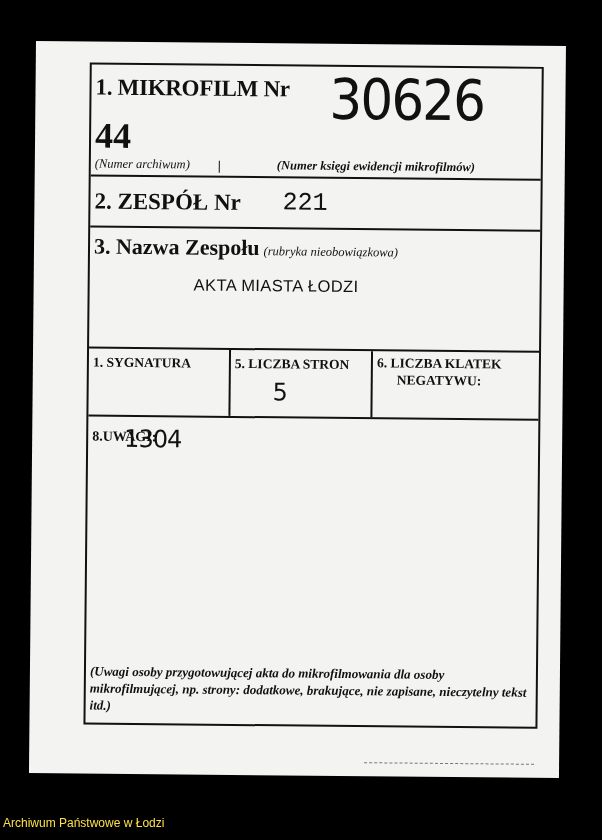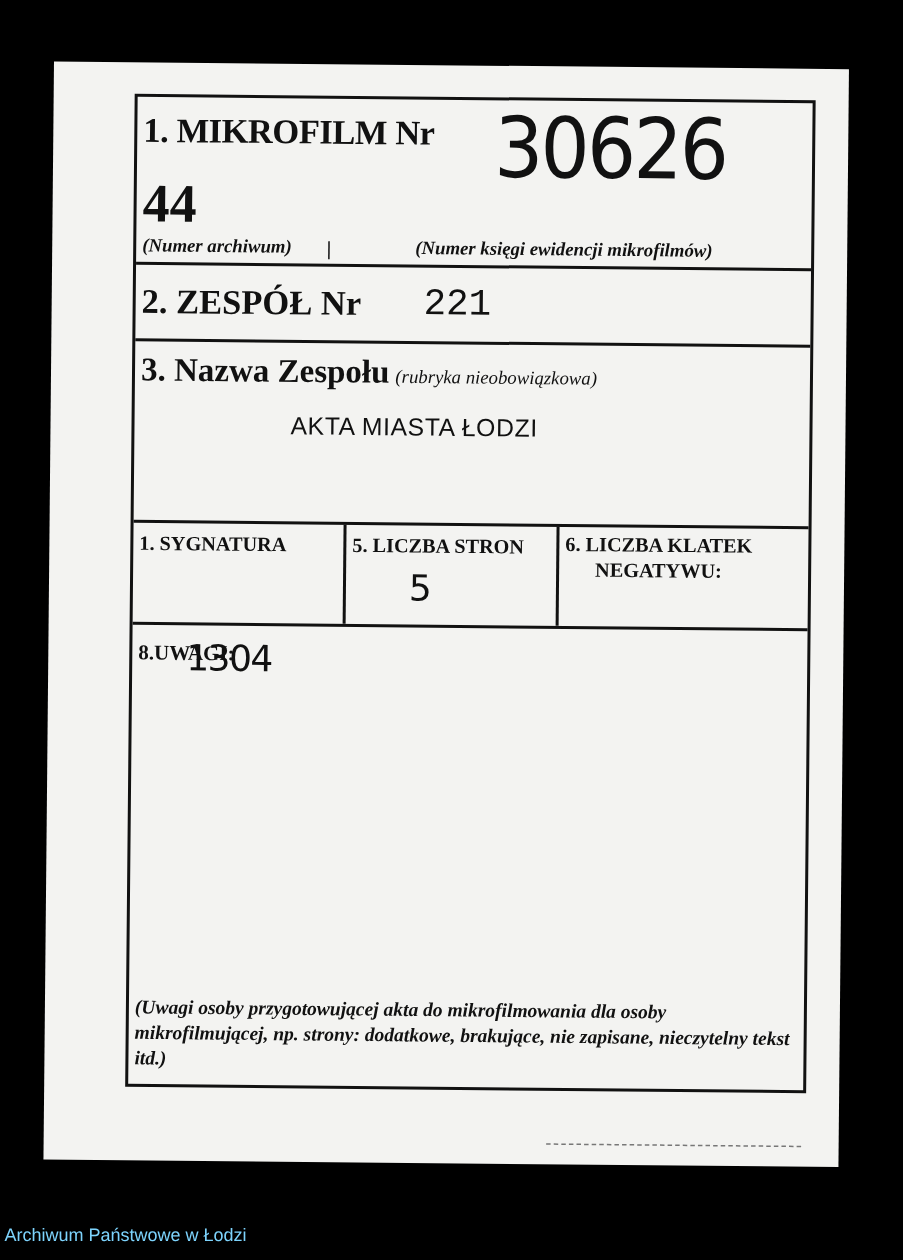--- a/index.html
+++ b/index.html
@@ -53,21 +53,21 @@
   .r1 .hand {
     position: absolute; left: 238px; top: 0px;
     font-family: "DejaVu Sans", sans-serif;
     font-size: 56px; letter-spacing: -2px;
     transform: scaleX(0.92);
     transform-origin: 0 0;
     font-weight: normal;
   }
   .r1 .cap1 {
     position: absolute; left: 4px; top: 92px;
-    font-style: italic; font-weight: bold; font-size: 12.5px;
+    font-style: italic; font-weight: normal; font-size: 12.5px;
   }
   .r1 .tick {
     position: absolute; left: 128px; top: 95px;
     width: 1px; height: 12px; background: #111;
   }
   .r1 .cap2 {
     position: absolute; left: 186px; top: 92px;
     font-style: italic; font-weight: bold; font-size: 12.5px;
   }
 
@@ -124,21 +124,21 @@
     position: absolute; left: 4px; top: 12px;
     font-weight: bold; font-size: 14px;
   }
   .r7 .note {
     position: absolute; left: 4px; top: 246px; width: 440px;
     font-style: italic; font-weight: bold; font-size: 13px; line-height: 17px;
   }
 
   .footer {
     position: absolute; left: 3px; top: 816px;
-    color: #7dd3fc; font-family: "Liberation Sans", sans-serif;
+    color: #fde047; font-family: "Liberation Sans", sans-serif;
     font-size: 12px;
   }
   .dash-line {
     position: absolute; left: 335px; top: 718px; width: 170px; height: 0;
     border-top: 1px dashed #777;
   }
 </style>
 </head>
 <body>
 

